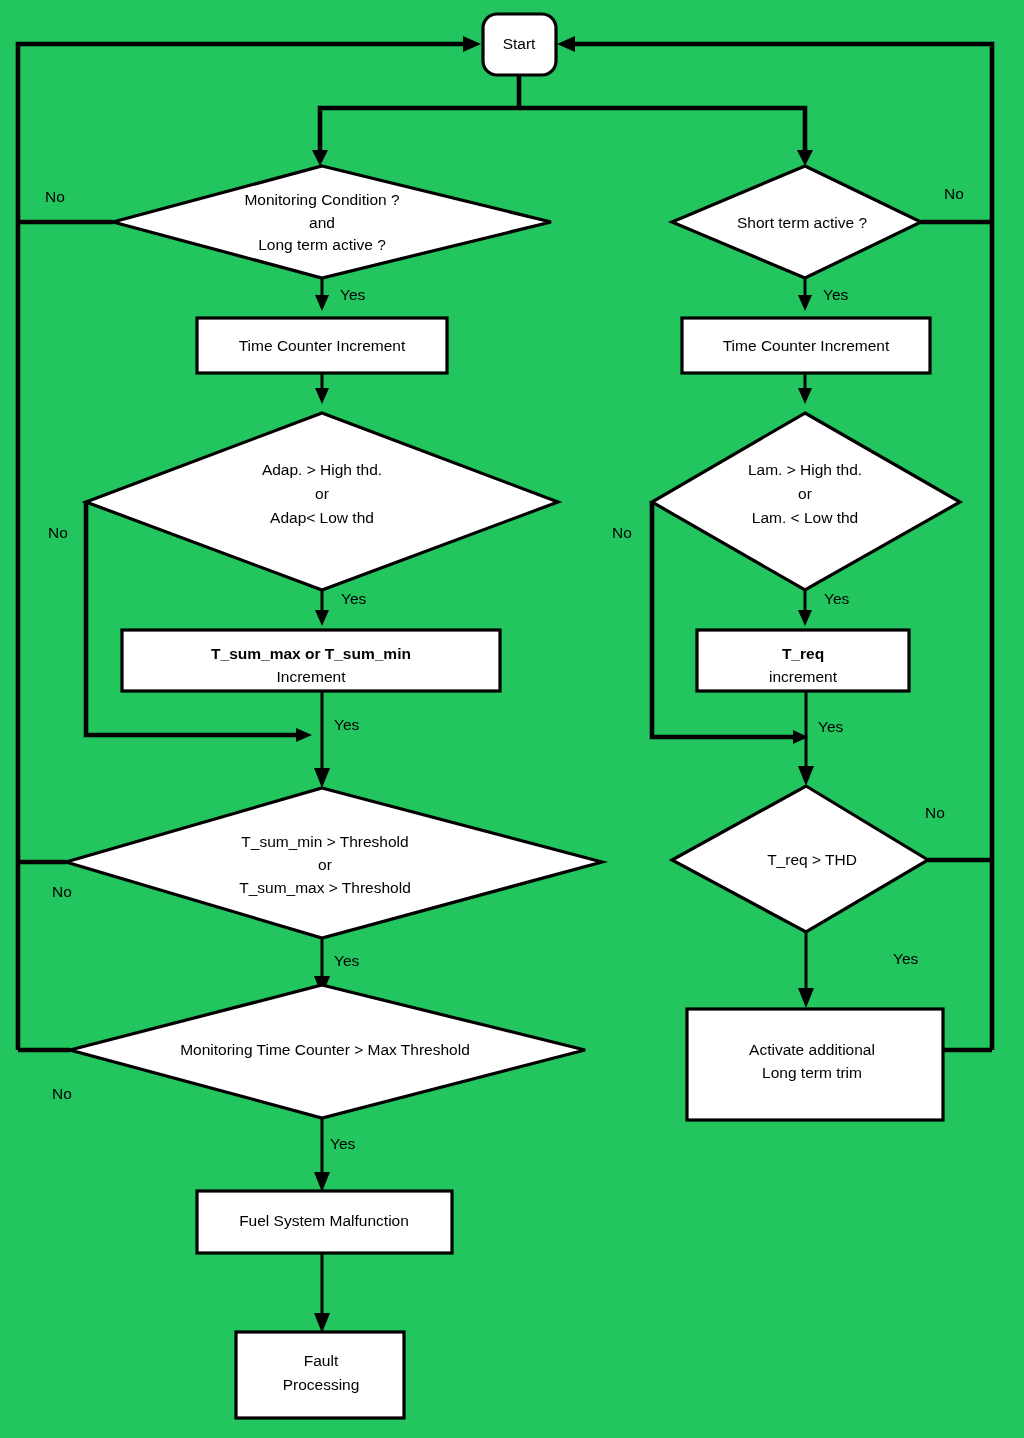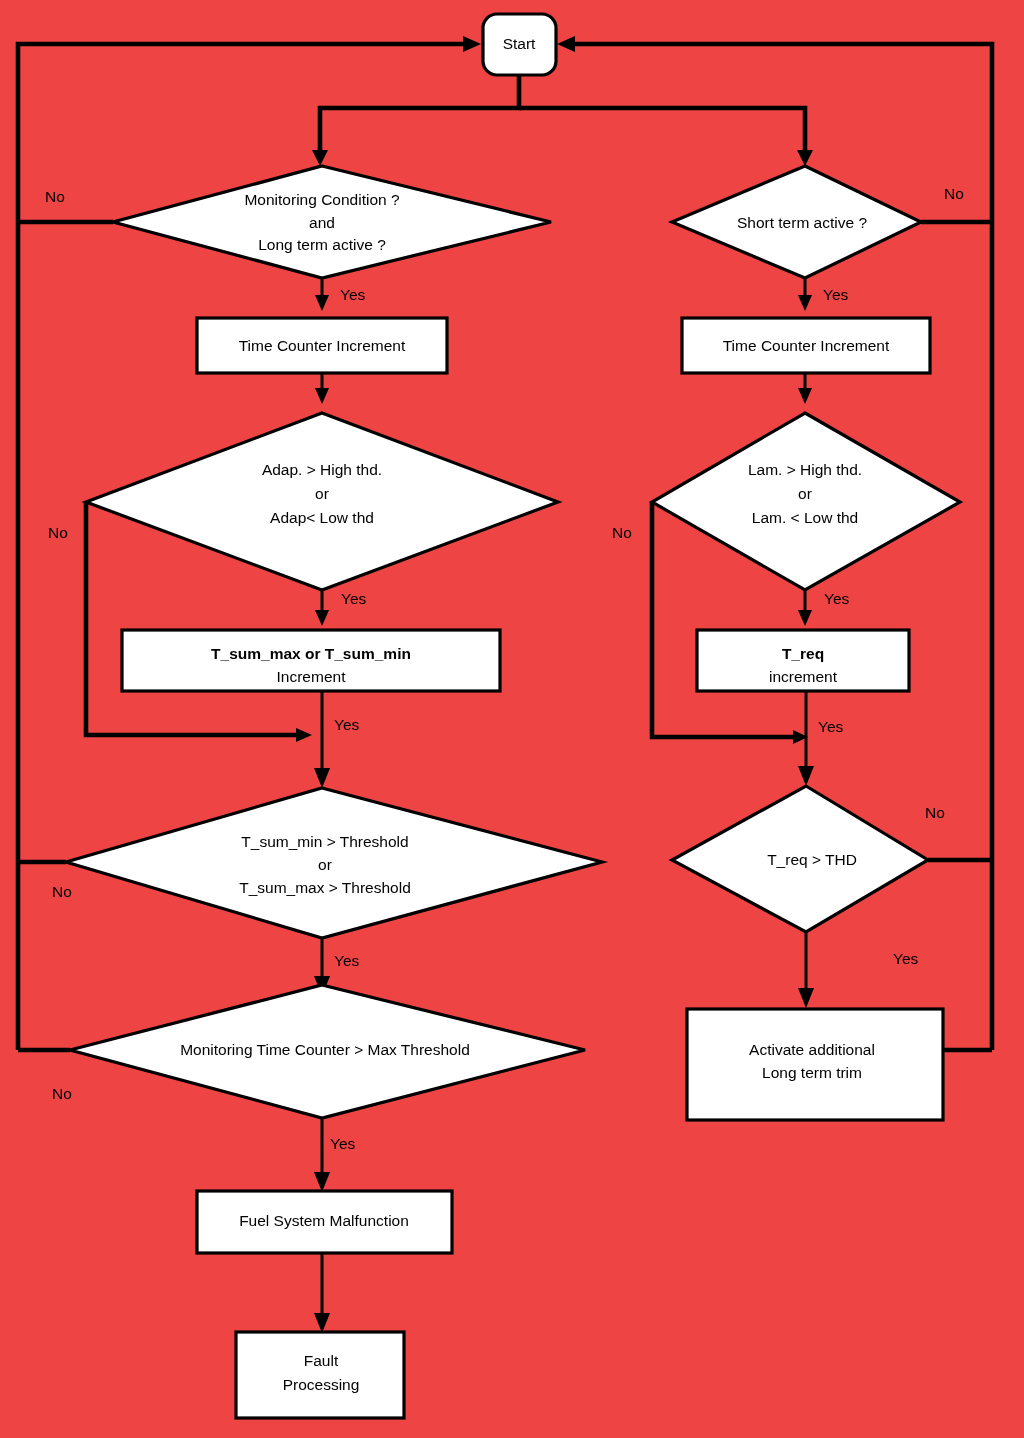--- a/index.html
+++ b/index.html
@@ -7,21 +7,21 @@
     padding: 0;
     background: #ffffff;
   }
   body {
     font-family: "Liberation Sans", sans-serif;
   }
   #chart-root {
     position: relative;
     width: 1024px;
     height: 1438px;
-    background: #ef4444;
+    background: #22c55e;
     overflow: hidden;
   }
   svg#flow {
     display: block;
     width: 1024px;
     height: 1438px;
   }
   .shape-fill {
     fill: #ffffff;
     stroke: #000000;

